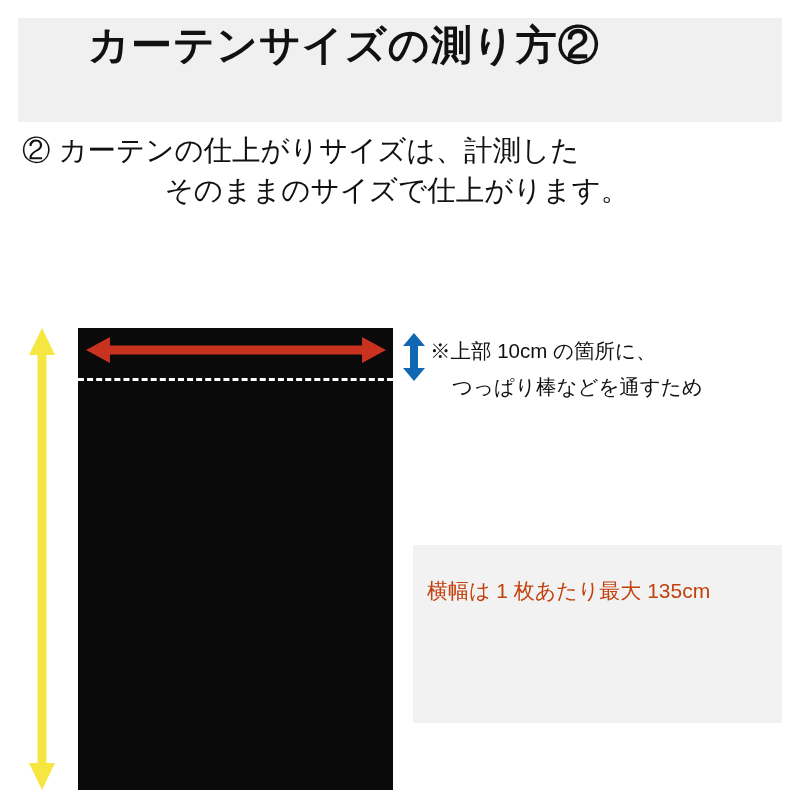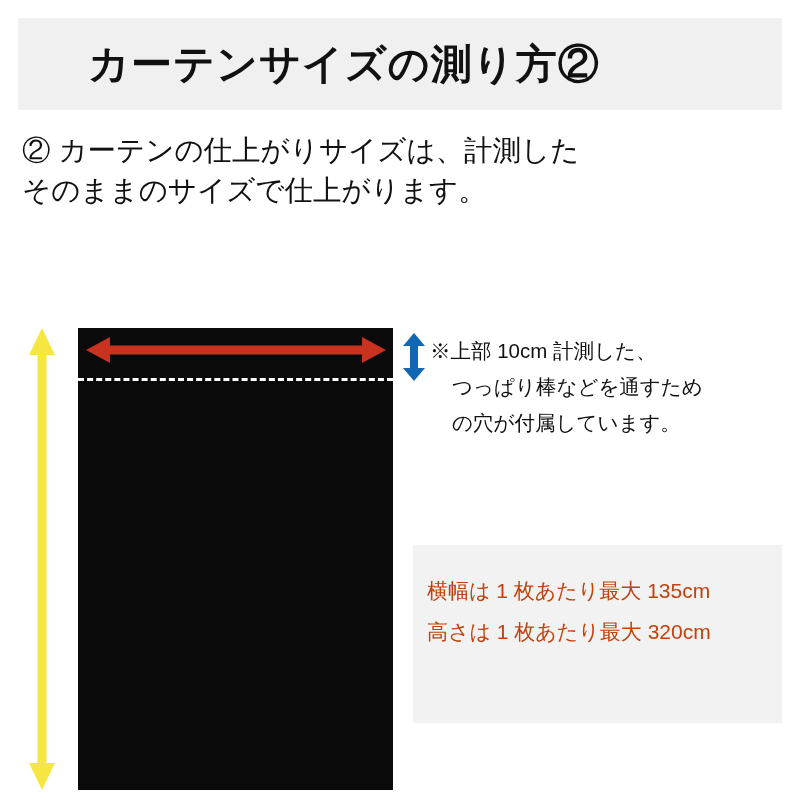--- a/index.html
+++ b/index.html
@@ -21,24 +21,23 @@
     width: 800px;
     height: 800px;
   }
 
   
   .header-band {
     position: absolute;
     left: 18px;
     top: 18px;
     width: 764px;
-    height: 92px;
+    height: 104px;
     background: #f0f0f0;
     display: flex;
-    align-items: center;
     padding-left: 70px;
     box-sizing: border-box;
   }
   .header-title {
     font-size: 41px;
     font-weight: bold;
     letter-spacing: 1px;
     color: #111111;
     white-space: nowrap;
   }
@@ -52,20 +51,21 @@
   }
   .desc-line {
     font-size: 28.5px;
     font-weight: normal;
     line-height: 1.42;
     color: #111111;
     white-space: nowrap;
   }
   .desc-line.indent {
     text-indent: 0;
+    text-align: center;
   }
   .desc-note {
     font-size: 28.5px;
     font-weight: bold;
     line-height: 1.42;
     color: #111111;
     margin-top: 10px;
     white-space: nowrap;
   }
 
@@ -184,23 +184,21 @@
 
   <div class="blue-arrow">
     <svg width="24" height="48" viewBox="0 0 24 48" xmlns="http://www.w3.org/2000/svg">
       <line x1="12" y1="11" x2="12" y2="37" stroke="#1167b1" stroke-width="8"></line>
       <polygon points="12,0 23,13 1,13" fill="#1167b1"></polygon>
       <polygon points="12,48 23,35 1,35" fill="#1167b1"></polygon>
     </svg>
   </div>
 
   <div class="top-note">
-    <div class="top-note-line">※上部 10cm 計測した、</div>
+    <div class="top-note-line">※上部 10cm の箇所に、</div>
     <div class="top-note-line ind">つっぱり棒などを通すため</div>
-    <div class="top-note-line ind">の穴が付属しています。</div>
   </div>
 
   <div class="spec-box">
     <div class="spec-line">横幅は 1 枚あたり最大 135cm</div>
-    <div class="spec-line">高さは 1 枚あたり最大 320cm</div>
   </div>
 
 </div>
 
 </body></html>

